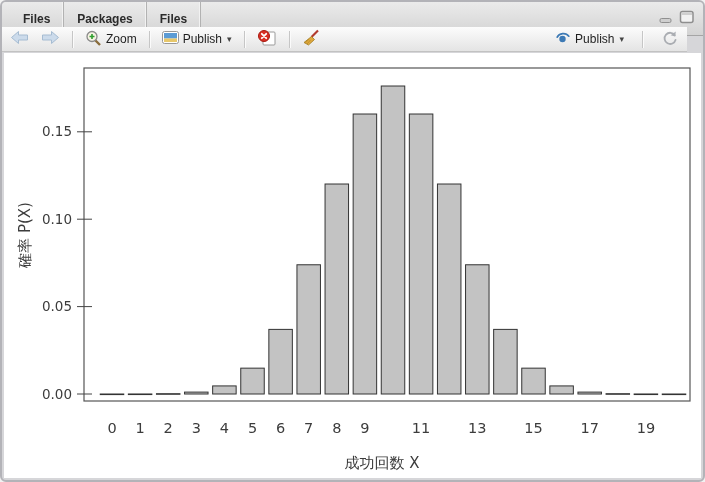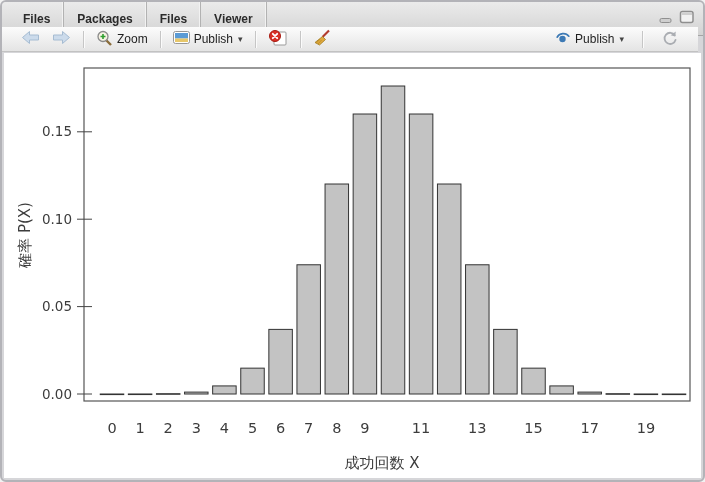--- a/index.html
+++ b/index.html
@@ -26,24 +26,24 @@
   .tab:first-of-type { border-left:1px solid #b2b2b2; }
   .tab.active {
     background:linear-gradient(#fdfdfd,#f4f4f4);
     border:1px solid #9d9d9d; border-bottom:none;
     border-radius:3px 3px 0 0; box-shadow:none;
     margin-bottom:-1px;
   }
   .winbtns { margin-left:auto; display:flex; align-items:center; gap:6px; padding-right:8px; }
   
   .toolbar {
-    position:absolute; left:0; right:5px; top:25px; height:25px;
+    position:absolute; left:0; right:16px; top:25px; height:25px;
     background:linear-gradient(#fcfcfc,#e4e4e4);
     border-bottom:1px solid #c2c2c2;
-    display:flex; align-items:center; gap:6px; padding:0 16px;
+    display:flex; align-items:center; gap:6px; padding:0 5px;
     font-size:12px; color:#1f1f1f;
   }
   .tbtn { display:flex; align-items:center; gap:4px; padding:2px 3px; border-radius:3px; cursor:default; }
   .sep { width:1px; height:17px; background:#c6c6c6; box-shadow:1px 0 0 #fbfbfb; margin:0 3px; }
   .caret { font-size:9px; color:#444; padding-left:1px; }
   .right-group { margin-left:auto; display:flex; align-items:center; gap:12px; }
   
   .content {
     position:absolute; left:2px; right:2px; top:51px; height:425px;
     background:#ffffff;
@@ -58,23 +58,20 @@
   <div class="tabbar">
     <div class="lead"></div>
     <div class="tab">
         <span>Files</span>
       </div>
     <div class="tab">
         <span>Packages</span>
       </div>
     <div class="tab">
         <span>Files</span>
-      </div>
-    <div class="tab">
-        <span>Viewer</span>
       </div>
     <div class="winbtns">
       <span>
         <svg width="14" height="12">
             <rect x="1" y="6.5" width="11" height="4" rx="1.5" fill="#cfcfcf" stroke="#8f8f8f"></rect>
           </svg>
       </span>
       <span>
         <svg width="16" height="14">
             <rect x="1.5" y="1.5" width="12.5" height="11" rx="2" fill="#f2f2f2" stroke="#8f8f8f" stroke-width="1.5"></rect>

